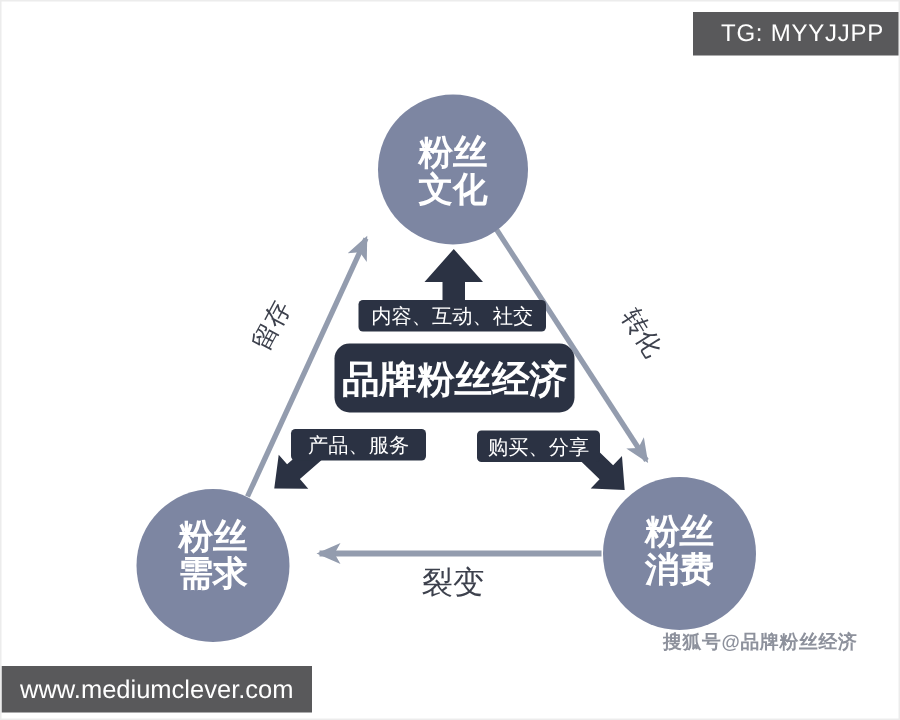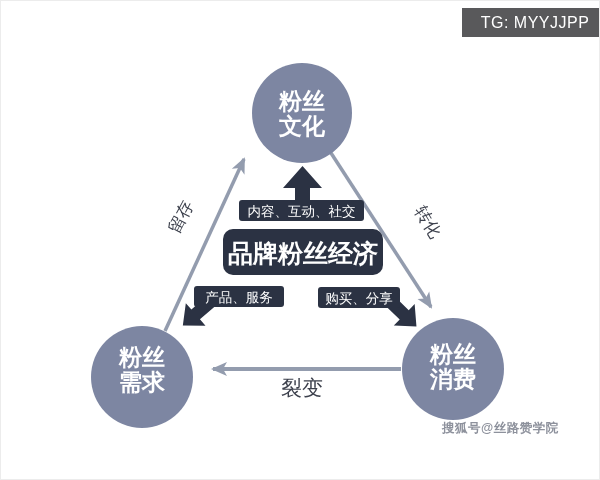--- a/index.html
+++ b/index.html
@@ -80,16 +80,17 @@
 
     <g transform="translate(391,302) rotate(44)">
       <path d="M0,-6.5 L17,-6.5 L17,-15 L34,0 L17,15 L17,6.5 L0,6.5 Z" fill="#2b3243"></path>
     </g>
     <rect x="317" y="286" width="82" height="21" rx="3" fill="#2b3243"></rect>
     <text class="box-label" x="358" y="297" dominant-baseline="central">购买、分享</text>
   </svg>
 
   <div class="badge">TG: MYYJJPP</div>
 
-  <div class="watermark">搜狐号@丝路赞学院</div>
+  <div class="watermark">搜狐号@品牌粉丝经济</div>
 
+  <div class="urlbar">www.mediumclever.com</div>
 
 </div>
 
 </body></html>

